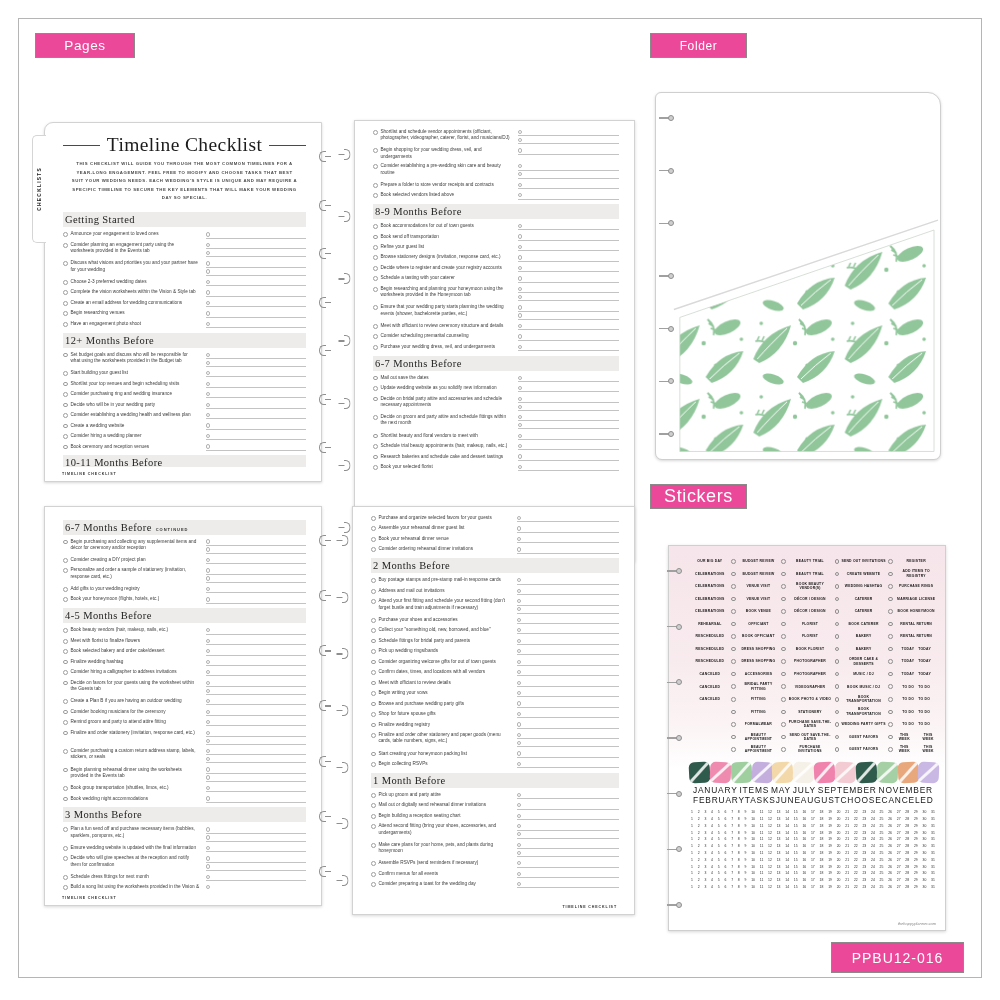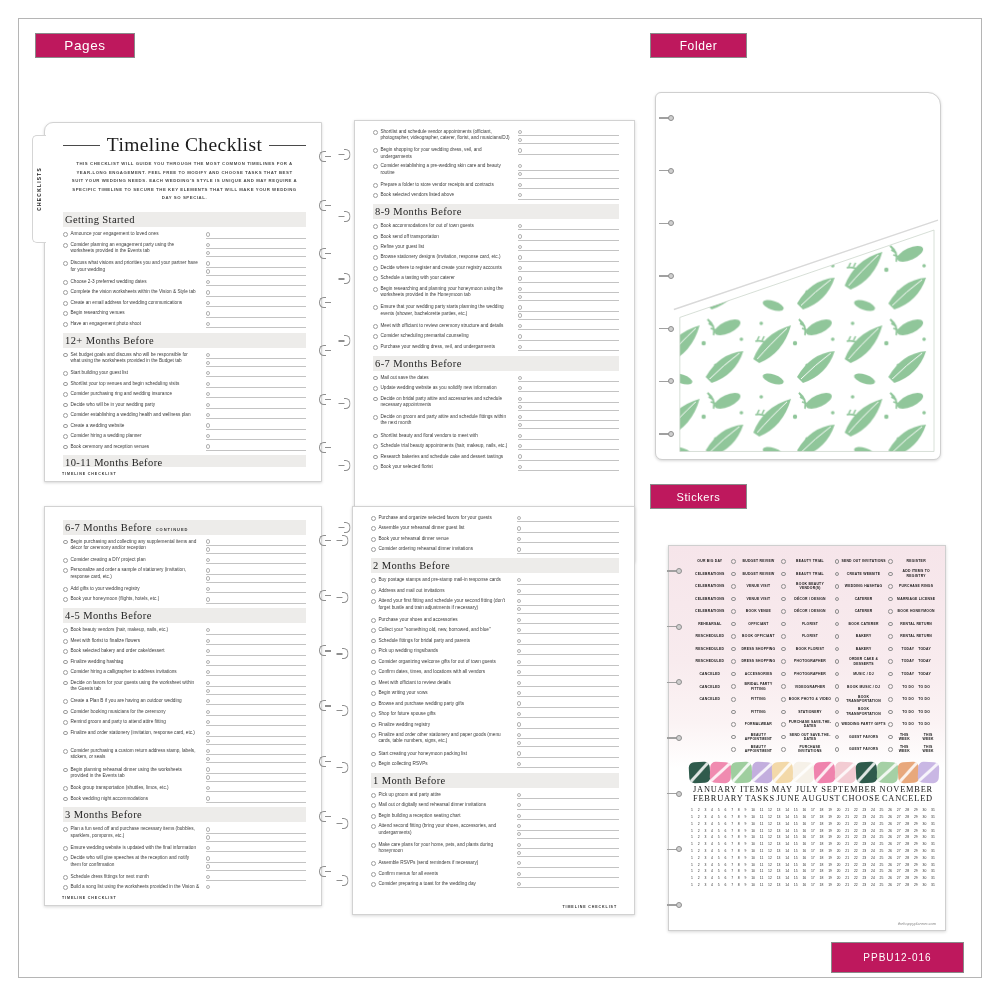--- a/index.html
+++ b/index.html
@@ -2,26 +2,26 @@
 <html><head>
 <meta charset="utf-8">
 <style>
   html,body{margin:0;padding:0}
   body{width:1000px;height:1000px;position:relative;background:#fff;
        font-family:"Liberation Sans",sans-serif;overflow:hidden}
 
   .frame{position:absolute;left:18px;top:18px;width:962px;height:958px;border:1px solid #b5b5b5}
 
   
-  .blk{position:absolute;background:#be185d;color:#fff;display:flex;align-items:center;
+  .blk{position:absolute;background:#ec4899;color:#fff;display:flex;align-items:center;
        justify-content:center;letter-spacing:.6px;border:1px solid #8a8a8a;box-sizing:border-box;z-index:5}
   #lbl-pages{left:35px;top:33px;width:100px;height:25px;font-size:13.5px}
   #lbl-folder{left:650px;top:33px;width:97px;height:25px;font-size:12px}
-  #lbl-stickers{left:650px;top:484px;width:97px;height:25px;font-size:11px}
-  #lbl-sku{left:831px;top:942px;width:133px;height:31px;font-size:10px;letter-spacing:1px}
+  #lbl-stickers{left:650px;top:484px;width:97px;height:25px;font-size:18px}
+  #lbl-sku{left:831px;top:942px;width:133px;height:31px;font-size:14px;letter-spacing:1px}
 
   
   .pg{position:absolute;background:#fff;border:1px solid #d2d2d2;
       box-shadow:0 1px 3px rgba(0,0,0,.16);box-sizing:border-box;
       padding:8px 15px 14px 18px;display:flex;flex-direction:column}
   #p0{left:44px;top:122px;width:278px;height:360px;border-top-left-radius:9px}
   #p1{left:354px;top:120px;width:281px;height:442px}
   #p2{left:44px;top:506px;width:278px;height:400px}
   #p3{left:352px;top:506px;width:283px;height:409px}
 
@@ -94,21 +94,21 @@
   .st-dot{width:2.6px;height:2.6px;border:.6px solid #8f8f8f;border-radius:50%;display:block}
 
   .squares{display:flex;justify-content:space-between;margin:6px 6px 3px 20px;align-items:center}
   .square{width:20.5px;height:20.5px;border-radius:5.5px;position:relative;display:block}
   .square::after{content:'';position:absolute;inset:0;border-radius:5.5px;
       background:linear-gradient(135deg,transparent 42%,rgba(255,255,255,.85) 46%,rgba(255,255,255,.85) 52%,transparent 56%)}
   .square:nth-child(odd){transform:rotate(-3deg)}
   .square:nth-child(even){transform:rotate(2.5deg)}
 
   .months-row{display:flex;justify-content:space-between;margin:3px 12px 0 24px;
-      font-family:Liberation Serif, serif;font-size:8.4px;letter-spacing:.8px;color:#171717}
+      font-family:Liberation Sans, sans-serif;font-size:8.4px;letter-spacing:.8px;color:#171717}
   .months-row.second{margin-top:0}
 
   .dates{margin:6px 10px 0 22px}
   .date-row{display:flex;justify-content:space-between;margin-bottom:3.4px;
       font-size:3.4px;color:#2c2c2c;line-height:1}
 
   .watermark{position:absolute;right:9px;bottom:4px;font-size:4px;font-style:italic;color:#8a8a8a}
 </style>
 </head>
 <body>

